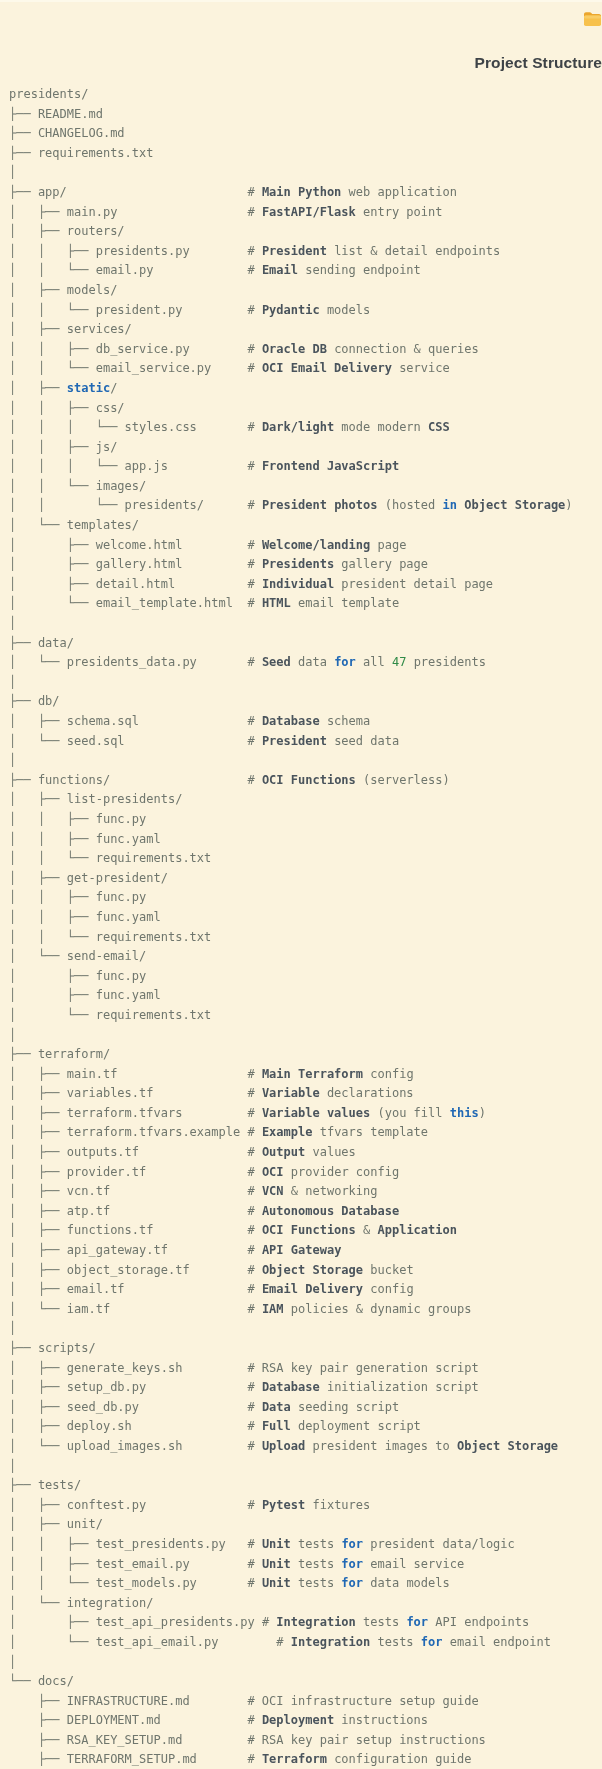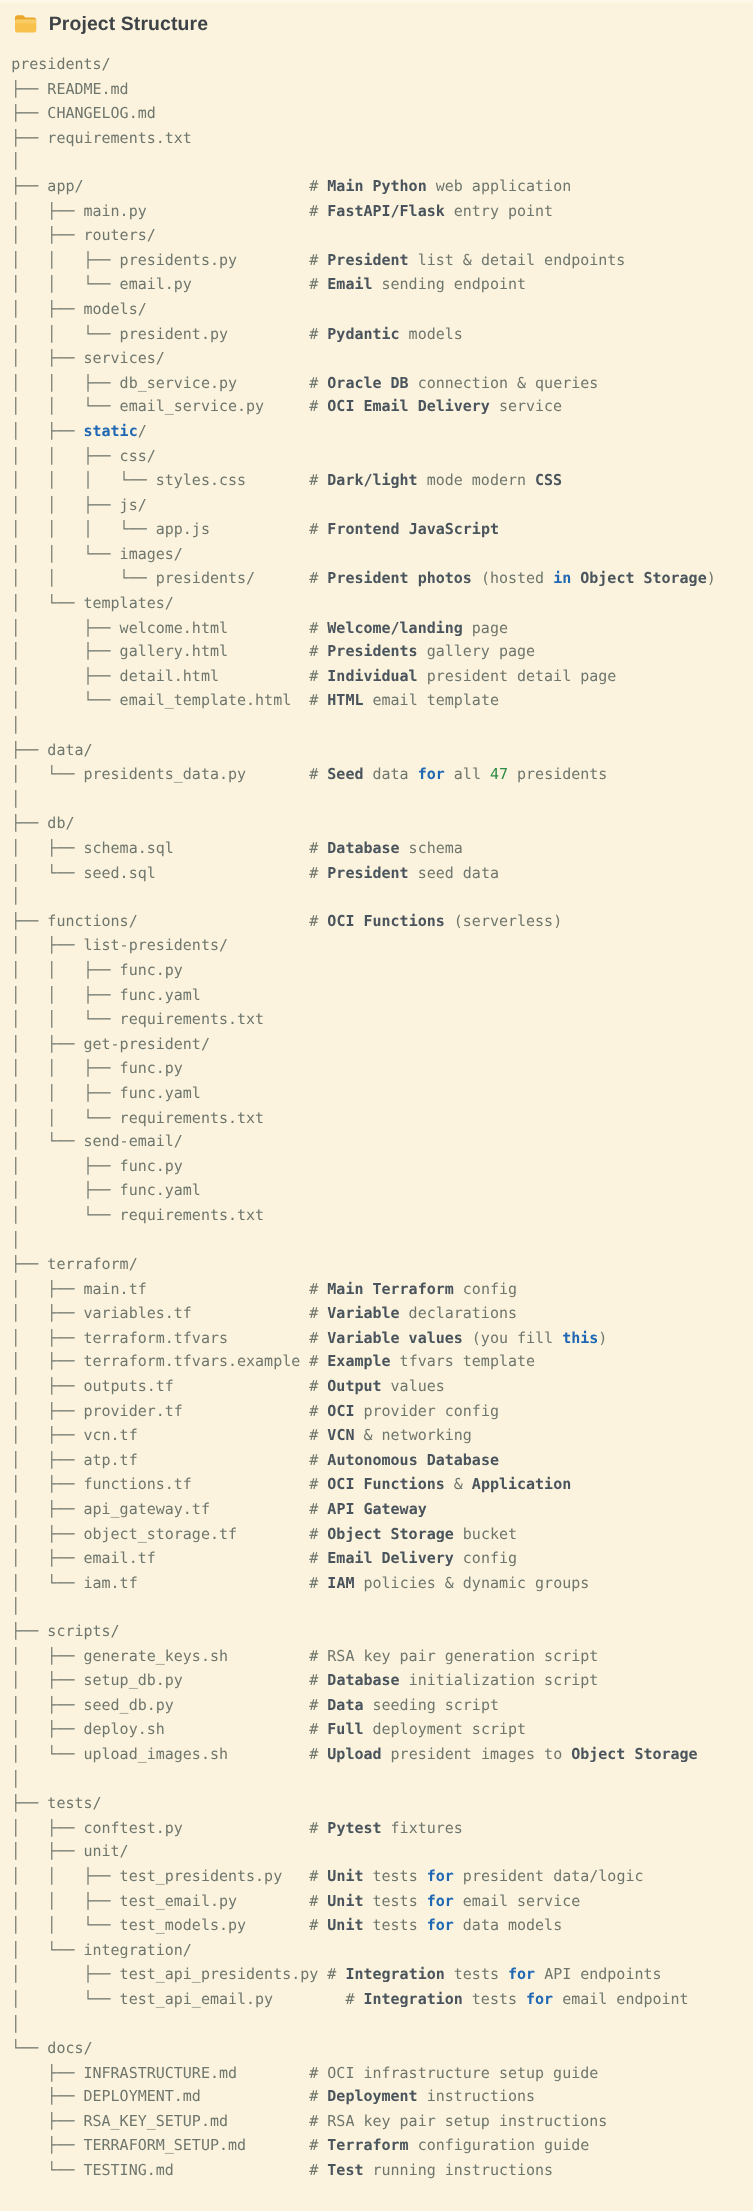--- a/index.html
+++ b/index.html
@@ -13,27 +13,28 @@
   html,body{margin:0;padding:0;}
   body{
     width:602px;height:1769px;
     background:var(--bg);
     border-top:2px solid #fdf9ea;
     box-sizing:border-box;
     font-family:"DejaVu Sans Mono",monospace;
     overflow:hidden;
   }
   .header{
-    display:flex;align-items:flex-start;gap:9px;
+    display:flex;align-items:flex-end;gap:27px;
     padding:9px 0 0 11px;
     font-family:"Liberation Sans",sans-serif;
     font-weight:700;
     font-size:15.5px;
     color:var(--title);
     letter-spacing:0.1px;
+    flex-direction:column;
   }
   .folder-icon{display:inline-block;line-height:0;}
   .tree{
     margin-top:13px;
     padding-left:9px;
     font-size:12px;
     line-height:19.6px;
     white-space:pre;
     color:var(--fg);
   }

